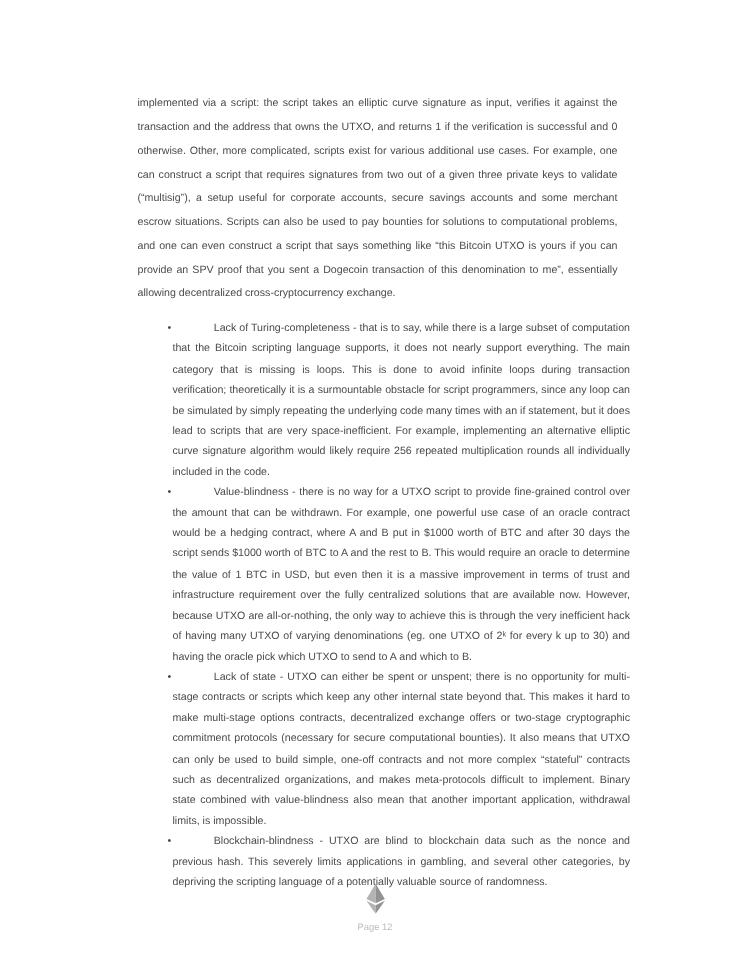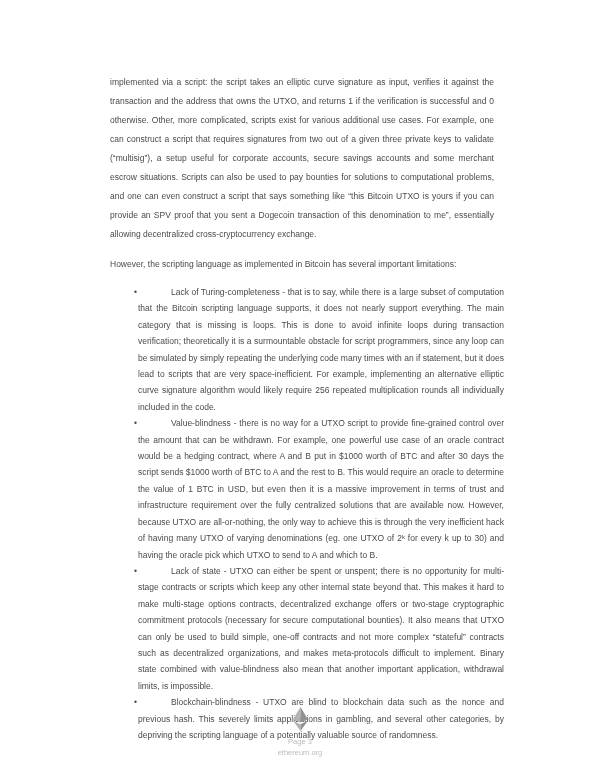--- a/index.html
+++ b/index.html
@@ -55,21 +55,20 @@
 </style>
 </head>
 <body>
 
 <div>
 
   <div class="content">
 
     <p class="par">implemented via a script: the script takes an elliptic curve signature as input, verifies it against the transaction and the address that owns the UTXO, and returns 1 if the verification is successful and 0 otherwise. Other, more complicated, scripts exist for various additional use cases. For example, one can construct a script that requires signatures from two out of a given three private keys to validate (“multisig”), a setup useful for corporate accounts, secure savings accounts and some merchant escrow situations. Scripts can also be used to pay bounties for solutions to computational problems, and one can even construct a script that says something like “this Bitcoin UTXO is yours if you can provide an SPV proof that you sent a Dogecoin transaction of this denomination to me”, essentially allowing decentralized cross-cryptocurrency exchange.</p>
 
-    <p class="par intro">However, the scripting language as implemented in Bitcoin has several important limitations:</p>
 
     <ul class="limitations">
       <li>
         <b>Lack of Turing-completeness</b><span> - that is to say, while there is a large subset of computation that the Bitcoin scripting language supports, it does not nearly support everything. The main category that is missing is loops. This is done to avoid infinite loops during transaction verification; theoretically it is a surmountable obstacle for script programmers, since any loop can be simulated by simply repeating the underlying code many times with an if statement, but it does lead to scripts that are very space-inefficient. For example, implementing an alternative elliptic curve signature algorithm would likely require 256 repeated multiplication rounds all individually included in the code.</span>
       </li>
       <li>
         <b>Value-blindness</b><span> - there is no way for a UTXO script to provide fine-grained control over the amount that can be withdrawn. For example, one powerful use case of an oracle contract would be a hedging contract, where A and B put in $1000 worth of BTC and after 30 days the script sends $1000 worth of BTC to A and the rest to B. This would require an oracle to determine the value of 1 BTC in USD, but even then it is a massive improvement in terms of trust and infrastructure requirement over the fully centralized solutions that are available now. However, because UTXO are all-or-nothing, the only way to achieve this is through the very inefficient hack of having many UTXO of varying denominations (eg. one UTXO of 2ᵏ for every k up to 30) and having the oracle pick which UTXO to send to A and which to B.</span>
       </li>
       <li>
         <b>Lack of state</b><span> - UTXO can either be spent or unspent; there is no opportunity for multi-stage contracts or scripts which keep any other internal state beyond that. This makes it hard to make multi-stage options contracts, decentralized exchange offers or two-stage cryptographic commitment protocols (necessary for secure computational bounties). It also means that UTXO can only be used to build simple, one-off contracts and not more complex “stateful” contracts such as decentralized organizations, and makes meta-protocols difficult to implement. Binary state combined with value-blindness also mean that another important application, withdrawal limits, is impossible.</span>
@@ -81,17 +80,16 @@
 
   </div>
 
   <div class="footer">
     <svg width="15" height="24" viewBox="0 0 16 26">
       <polygon points="8,0 0,13.2 8,16.9" fill="#b3b3b3"></polygon>
       <polygon points="8,0 16,13.2 8,16.9" fill="#929292"></polygon>
       <polygon points="0,14.8 8,26 8,18.6" fill="#b3b3b3"></polygon>
       <polygon points="16,14.8 8,26 8,18.6" fill="#929292"></polygon>
     </svg>
-    <div>Page 3</div>
-    <div>ethereum.org</div>
+    <div>Page 12</div>
   </div>
 
 </div>
 
 </body></html>

